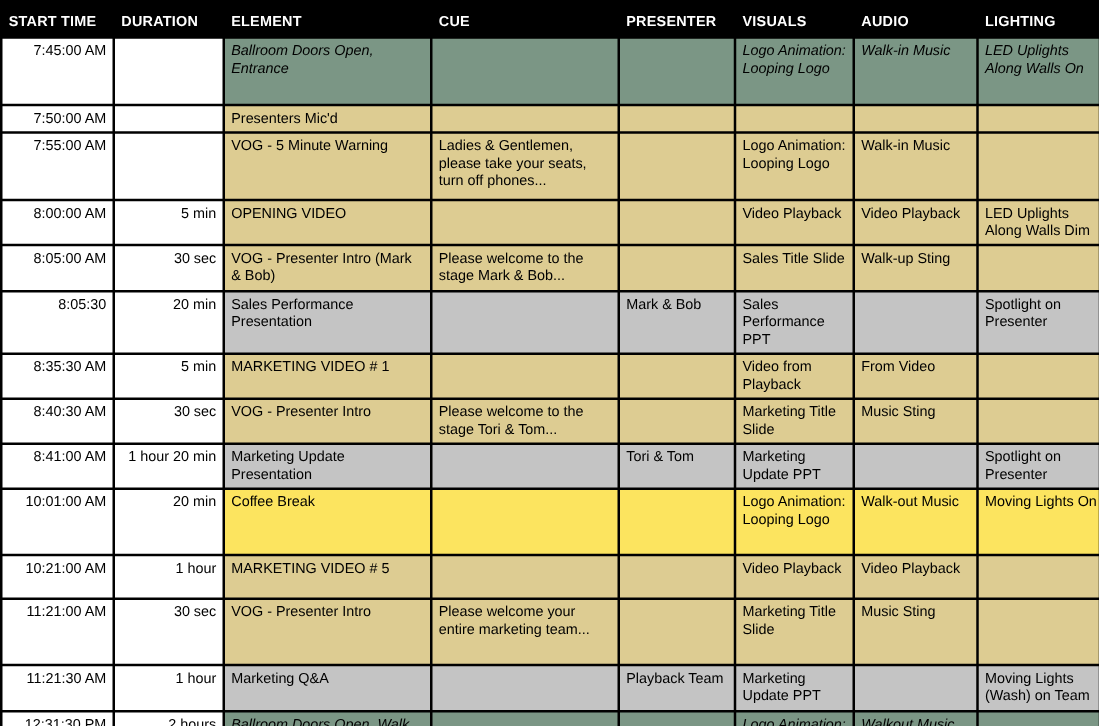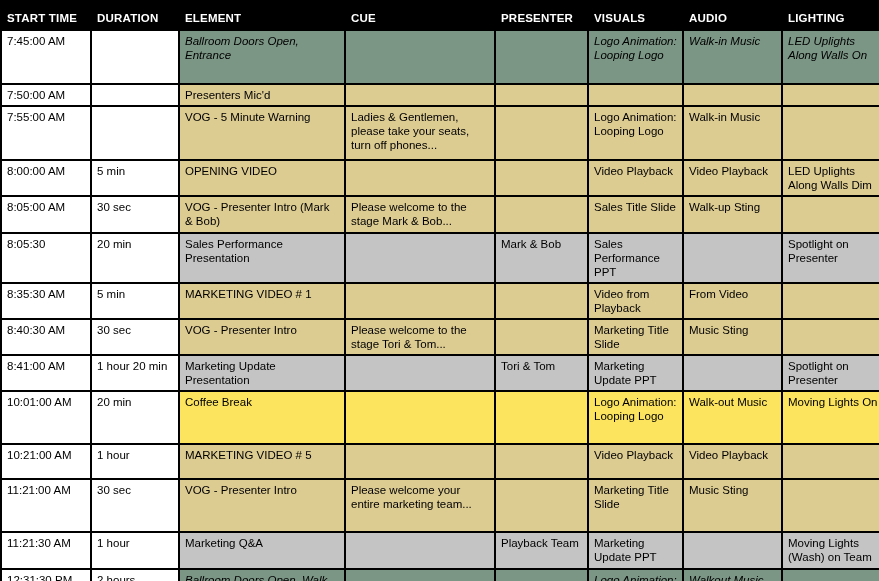--- a/index.html
+++ b/index.html
@@ -48,21 +48,21 @@
     line-height: 14px;
     color: #000000;
     vertical-align: top;
     padding: 3px 5px 3px 5px;
     border: 0;
     overflow: hidden;
   }
 
   
   td.c-time, td.c-dur {
-    text-align: left;
+    text-align: right;
     vertical-align: middle;
     background: #ffffff;
     font-size: 11.5px;
     padding-left: 2px;
     padding-right: 2px;
     white-space: nowrap;
   }
 
   
   td.fill-white { background: #ffffff; }

